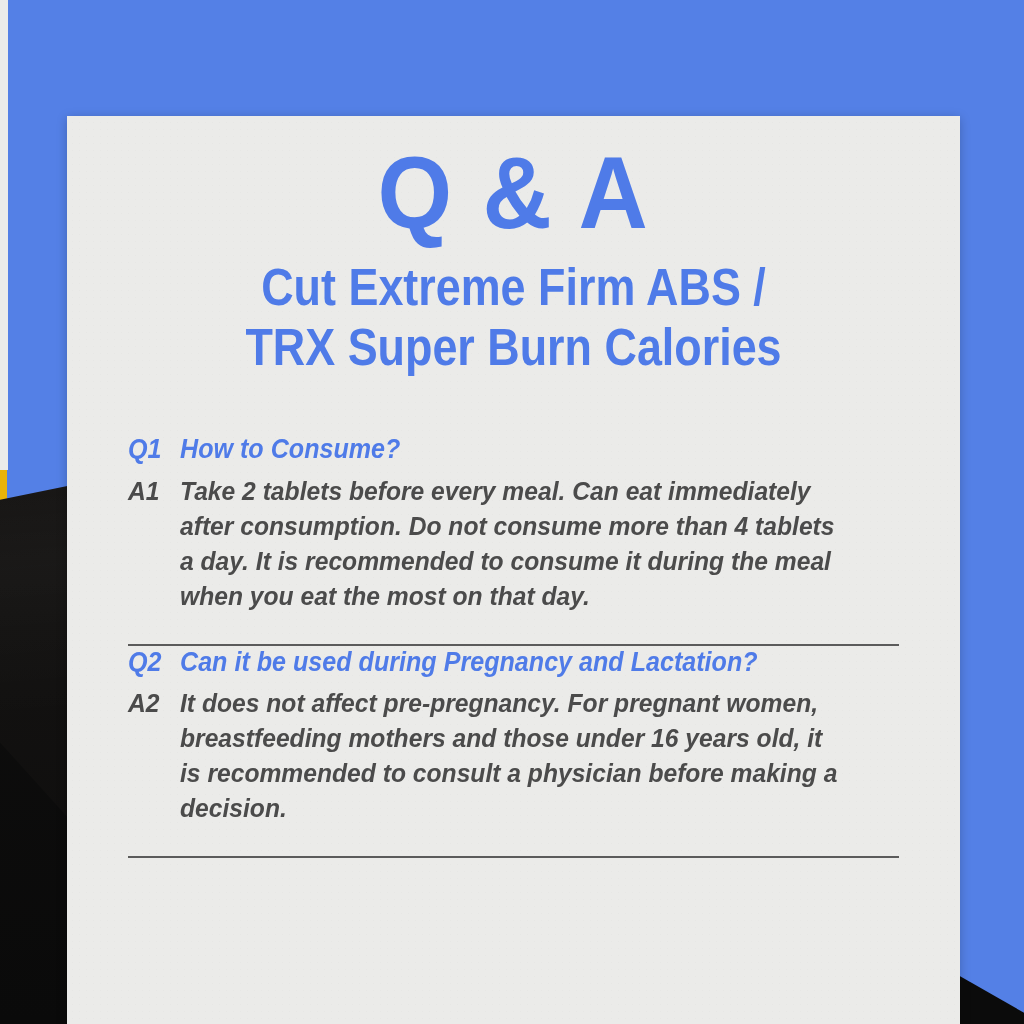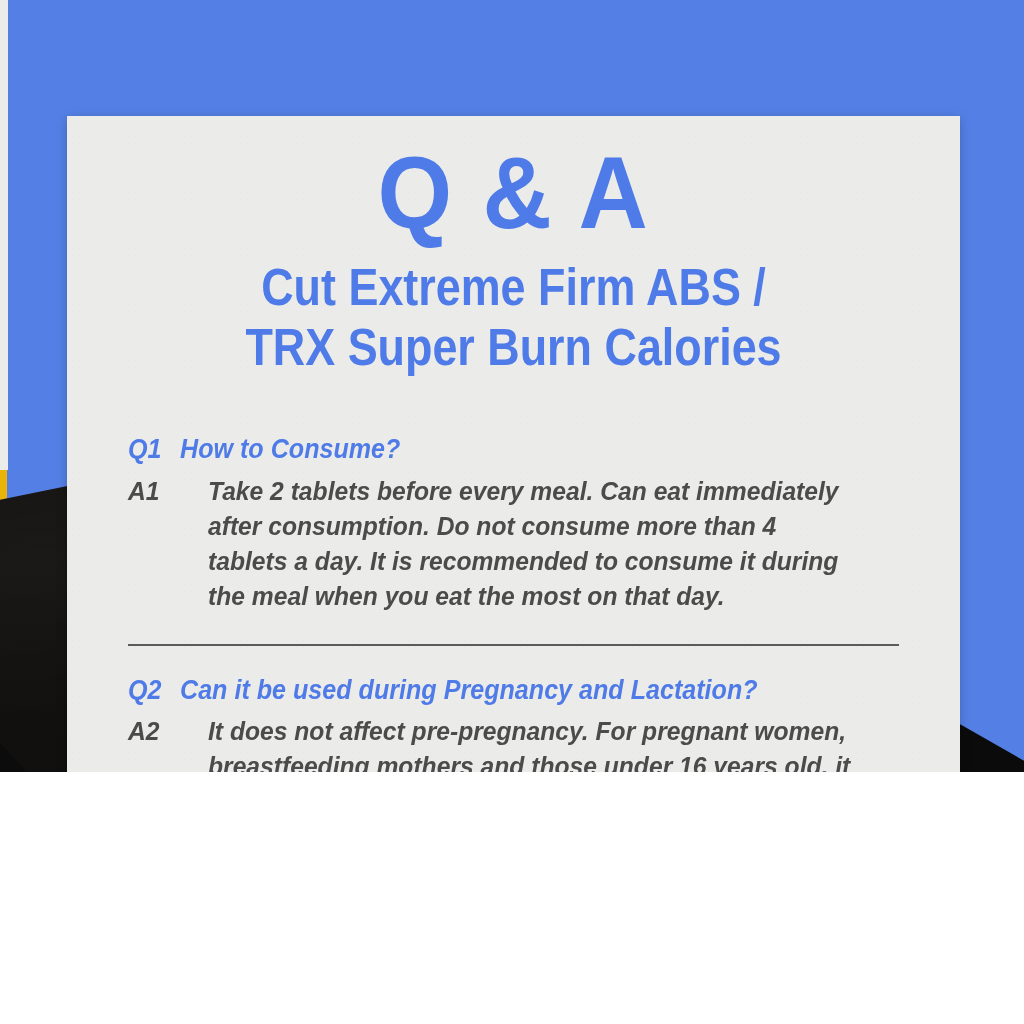--- a/index.html
+++ b/index.html
@@ -11,21 +11,21 @@
     width: 1024px;
     height: 1024px;
     overflow: hidden;
     font-family: "Liberation Sans", sans-serif;
     background: #ffffff;
   }
 
   #stage {
     position: relative;
     width: 1024px;
-    height: 772px;
+    height: 1024px;
     overflow: hidden;
     background: #eab308;
   }
 
   
   .bg-blue {
     position: absolute;
     left: 7px;
     top: 0;
     width: 1017px;
@@ -179,37 +179,35 @@
   .q-row .qa-label,
   .q-row .qa-text {
     color: #4F7BE8;
     font-size: 27px;
     line-height: 1.2;
     transform: scaleX(0.93);
   }
 
   .a-row {
     margin-top: 8px;
-    gap: 28px;
   }
   .a-row .qa-label,
   .a-row .qa-text {
     color: #4b4b4b;
     font-size: 26.5px;
     line-height: 1.32;
     transform: scaleX(0.93);
   }
 
   .divider {
     height: 0;
     border-top: 2px solid #5b5b5b;
     margin: 30px 0 0 0;
   }
   .qa-block + .qa-block {
-    margin-top: 28px;
   }
 </style>
 </head>
 <body>
 
 <div id="stage">
 
   <div class="bg-blue"></div>
   <div class="edge-sliver"></div>
 

